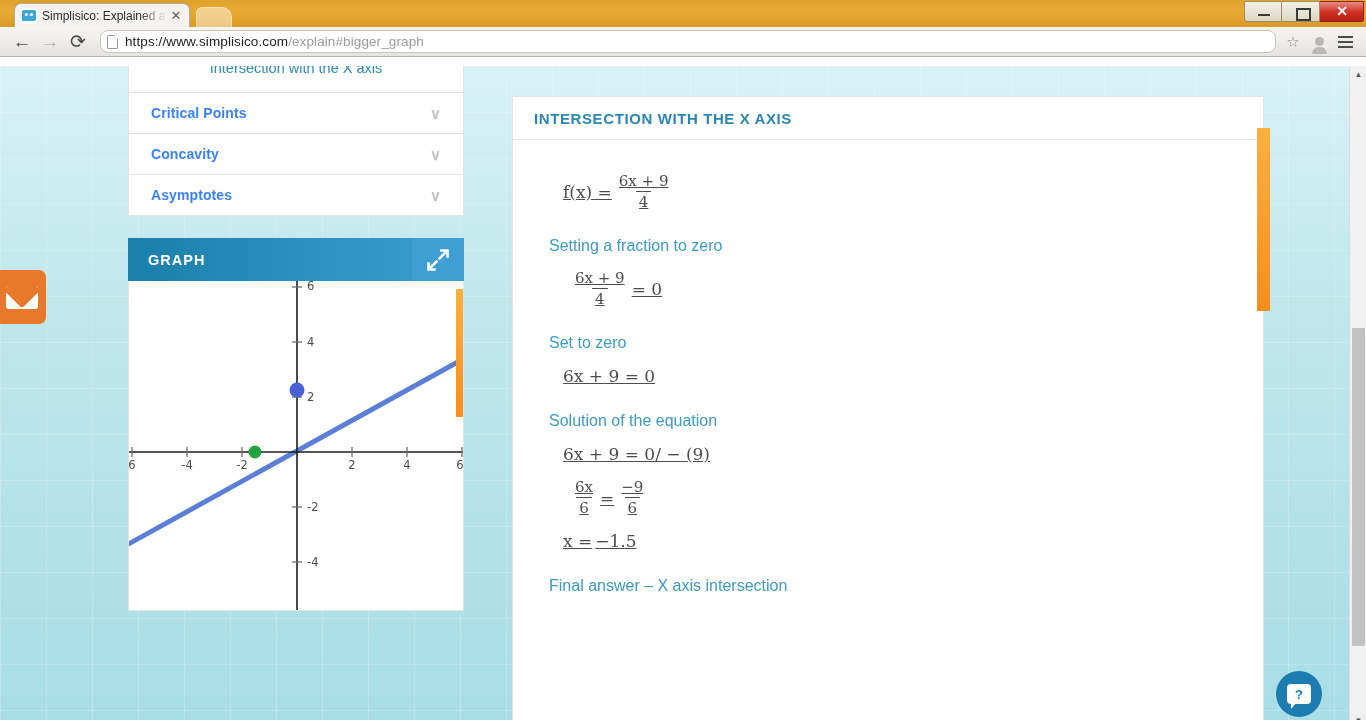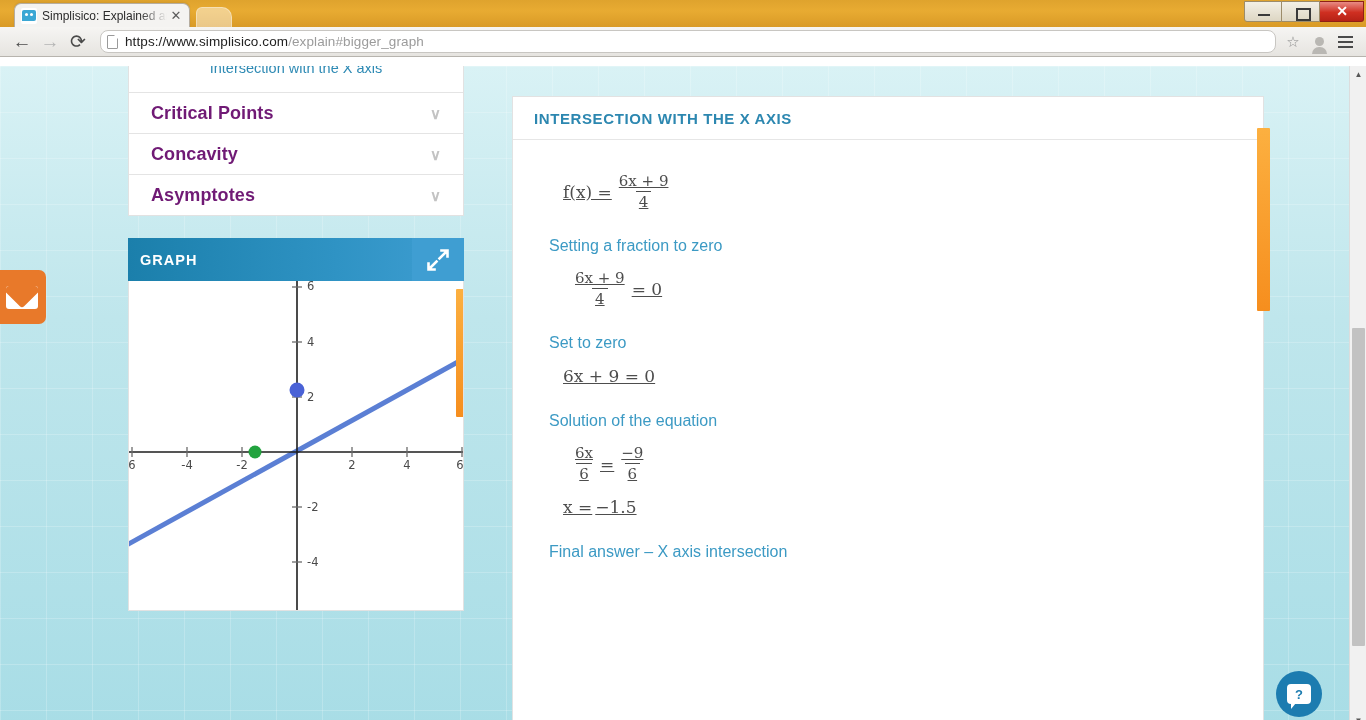--- a/index.html
+++ b/index.html
@@ -161,32 +161,32 @@
   .toc-link-partial {
     height:26px; display:flex; align-items:flex-start; justify-content:center;
     overflow:hidden; color:#2e8ab4; font-size:14.5px;
   }
   .toc-link-partial span { margin-top:-6px; }
   .toc-row {
     height:41px; border-top:1px solid #e4e4e4;
     display:flex; align-items:center; justify-content:space-between;
     padding:0 22px 0 22px;
   }
-  .toc-label { font-size:18px; font-weight:bold; color:#701a75; letter-spacing:.1px; }
+  .toc-label { font-size:14px; font-weight:bold; color:#3b82f6; letter-spacing:.1px; }
   .chev { color:#c3c3c3; font-size:15px; line-height:1; font-weight:bold; }
 
   .graph-panel { margin-top:22px; width:336px; }
   .graph-head {
     height:43px; width:336px;
     background: linear-gradient(to right, #1b7fab 0%, #2f93c4 62%, #3f9ed2 100%);
     display:flex; align-items:center; justify-content:space-between;
   }
   .graph-title {
     color:#fff; font-size:14.5px; font-weight:bold; letter-spacing:1px;
-    padding-left:12px;
+    padding-left:20px;
   }
   .graph-expand {
     width:52px; height:43px; background:#3f9ed2;
     display:flex; align-items:center; justify-content:center;
   }
   .graph-body {
     position:relative; width:336px; height:330px;
     background:#fff; border:1px solid #e2e2e2; border-top:none; overflow:hidden;
   }
   .orange-sb {
@@ -405,20 +405,21 @@
           <span class="num">6x + 9</span>
           <span class="den">4</span>
         </span>
         <span>= 0</span>
       </div>
 
       <div class="step-title">Set to zero</div>
       <div class="math lvl1">6x + 9 = 0</div>
 
       <div class="step-title">Solution of the equation</div>
+      <div class="math lvl1">6x + 9 = 0/ − (9)</div>
 
       <div class="math lvl2">
         <span class="frac">
           <span class="num">6x</span>
           <span class="den">6</span>
         </span>
         <span>=</span>
         <span class="frac">
           <span class="num">−9</span>
           <span class="den">6</span>

